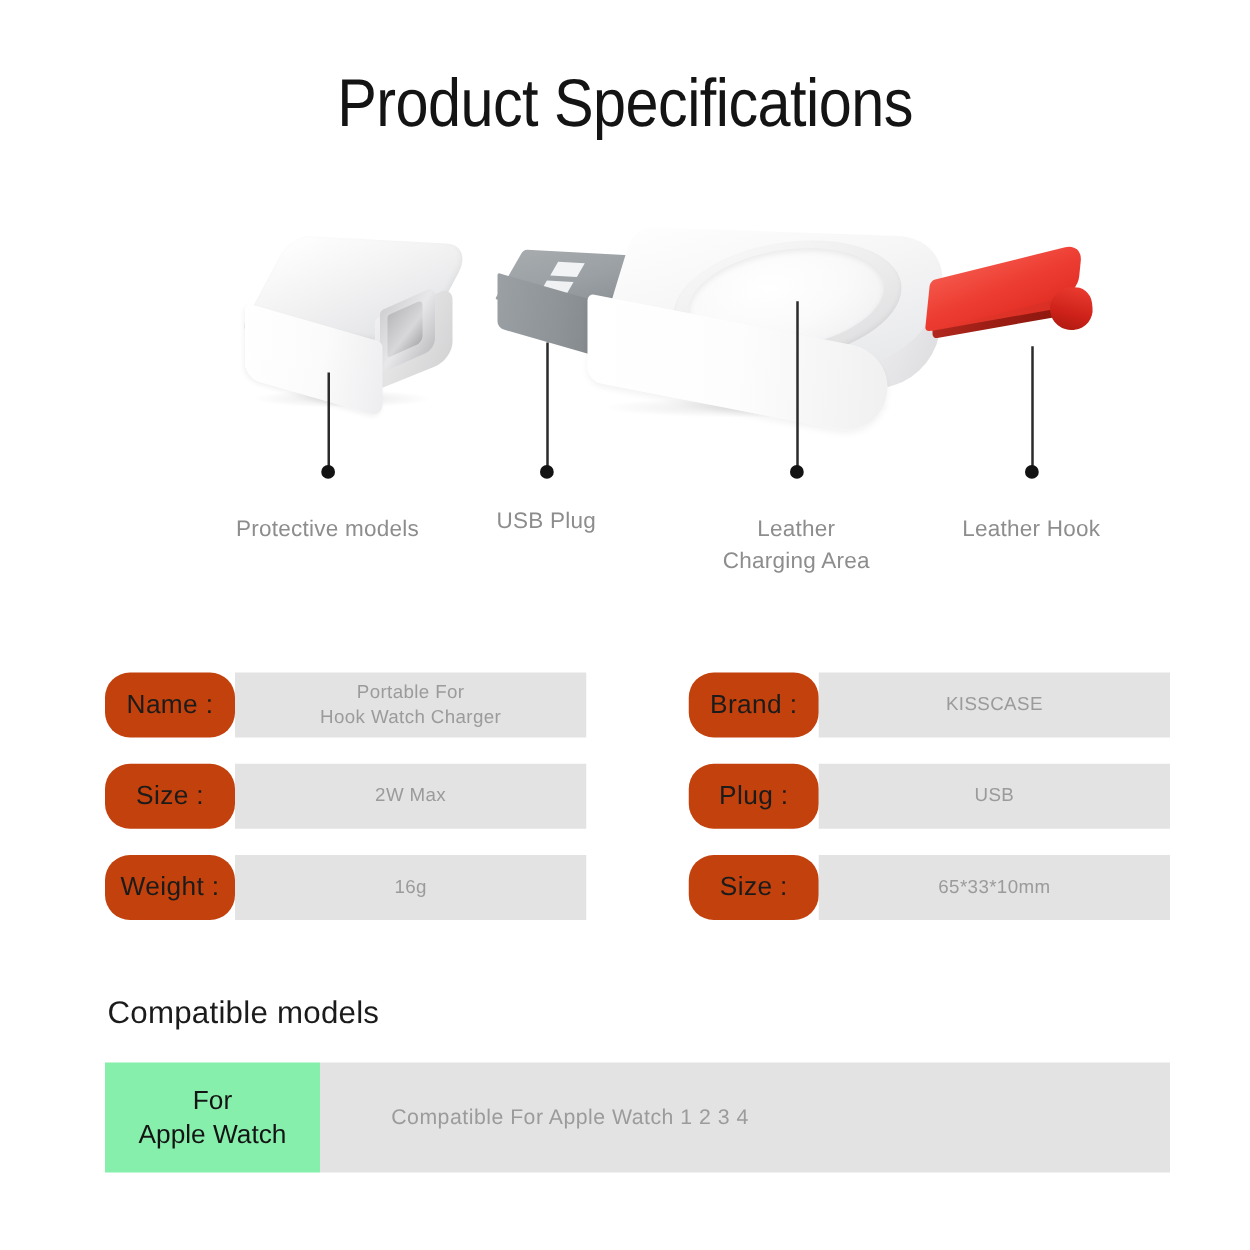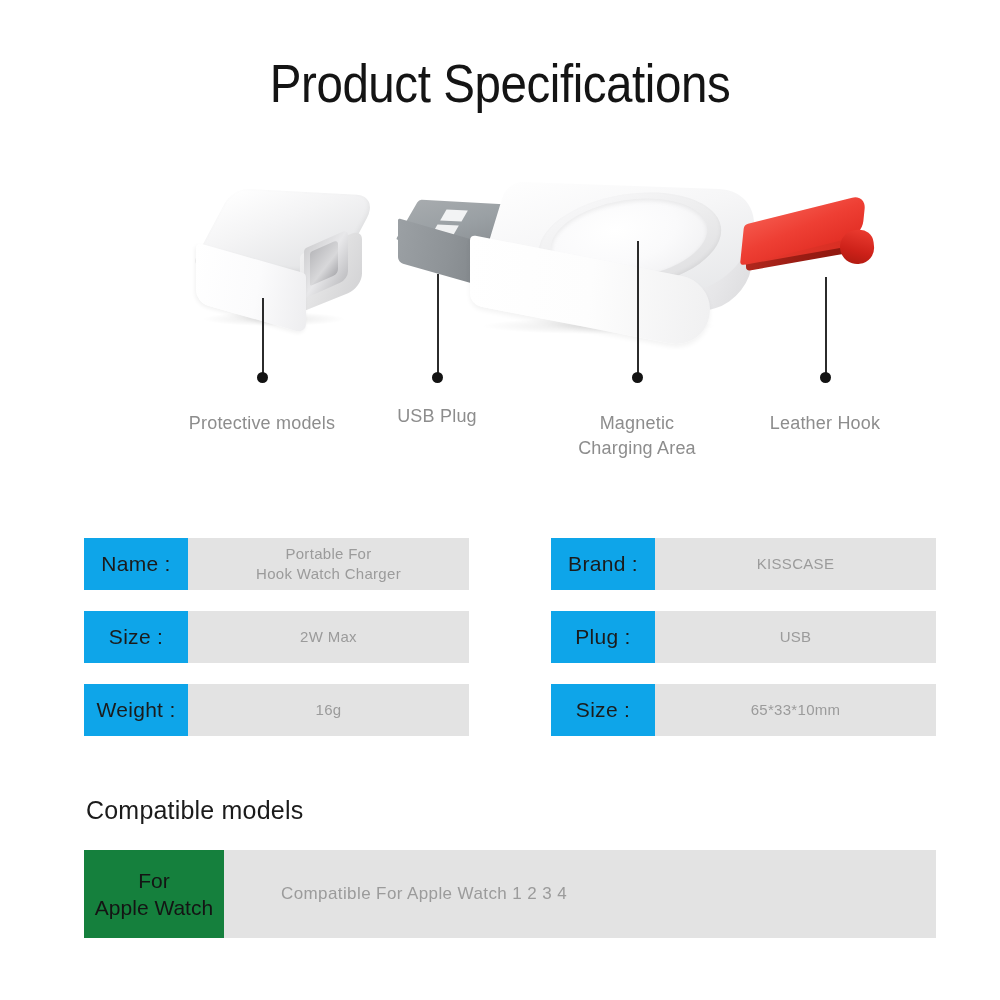--- a/index.html
+++ b/index.html
@@ -322,28 +322,29 @@
     margin-bottom: 21px;
   }
   .spec-cellgroup {
     display: flex;
     width: 385px;
     height: 52px;
   }
   .spec-key {
     width: 104px;
     flex: none;
-    background: #0ea5e9;
+    background: #c2410c;
     display: flex;
     align-items: center;
     justify-content: center;
     font-size: 21px;
     color: #1b1b1b;
     font-weight: 400;
     letter-spacing: 0.3px;
+    border-radius: 20px;
   }
   .spec-val {
     flex: 1;
     background: #e3e3e3;
     display: flex;
     align-items: center;
     justify-content: center;
     text-align: center;
     font-size: 15px;
     line-height: 20px;
@@ -363,23 +364,23 @@
   }
   .compat-table {
     position: absolute;
     left: 84px;
     top: 850px;
     width: 852px;
     height: 88px;
     display: flex;
   }
   .compat-key {
-    width: 140px;
+    width: 172px;
     flex: none;
-    background: #15803d;
+    background: #86efac;
     display: flex;
     align-items: center;
     justify-content: center;
     text-align: center;
     font-size: 21px;
     line-height: 27px;
     color: #141414;
     white-space: pre-line;
   }
   .compat-val {
@@ -443,21 +444,21 @@
 
   <div>
     <div class="callout-line" style="left:437px;top:274px;height:102px;"></div>
     <div class="callout-dot" style="left:432px;top:372px;"></div>
     <div class="callout-label" style="left:371px;top:404px;width:132px;">USB Plug</div>
   </div>
 
   <div>
     <div class="callout-line" style="left:637px;top:241px;height:135px;"></div>
     <div class="callout-dot" style="left:632px;top:372px;"></div>
-    <div class="callout-label" style="left:547px;top:411px;width:180px;">Magnetic
+    <div class="callout-label" style="left:547px;top:411px;width:180px;">Leather
 Charging Area</div>
   </div>
 
   <div>
     <div class="callout-line" style="left:825px;top:277px;height:99px;"></div>
     <div class="callout-dot" style="left:820px;top:372px;"></div>
     <div class="callout-label" style="left:749px;top:411px;width:152px;">Leather Hook</div>
   </div>
 </div>
 

